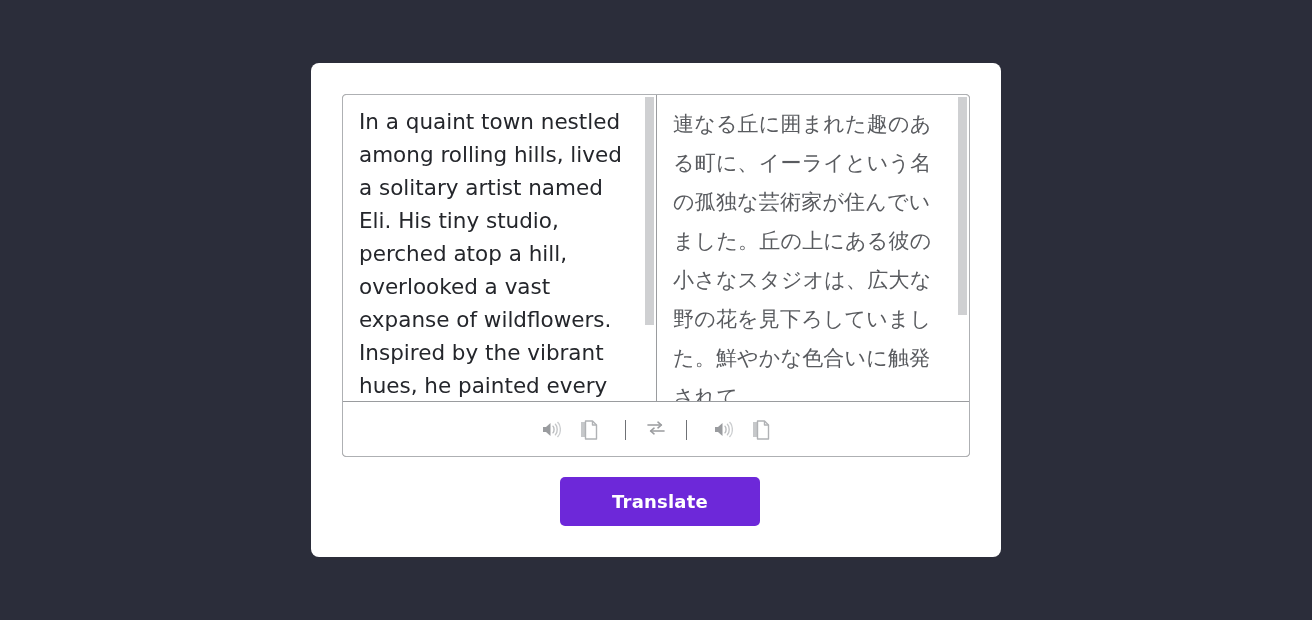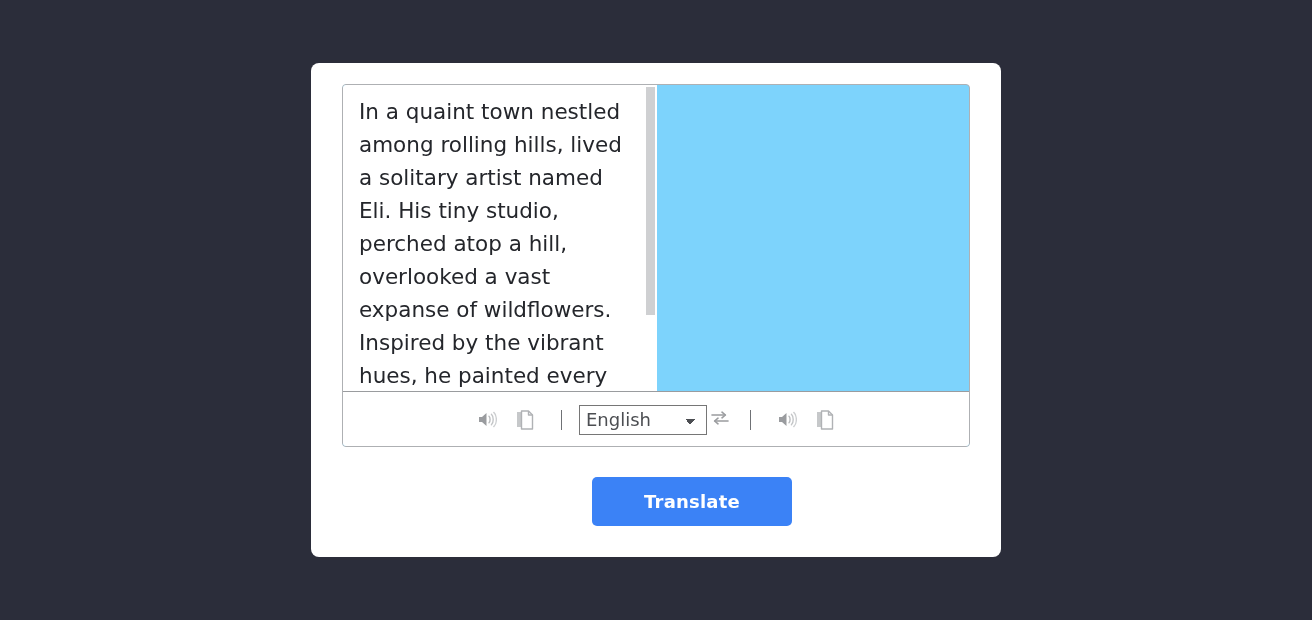--- a/index.html
+++ b/index.html
@@ -31,26 +31,26 @@
     width: 690px;
     height: 494px;
     background: #ffffff;
     border-radius: 8px;
   }
 
   
   .translator-box {
     position: absolute;
     left: 31px;
-    top: 21px;
+    top: 31px;
     width: 628px;
     height: 363px;
     border: 1px solid #aeb0b3;
     border-radius: 4px;
-    background: #7dd3fc;
+    background: #404040;
     overflow: hidden;
   }
 
   .panes {
     display: flex;
     height: 306px;
     width: 100%;
   }
 
   .pane {
@@ -192,30 +192,29 @@
     color: #9a9c9f;
   }
 
   
   .translate-btn {
     position: absolute;
     left: 249px;
     top: 414px;
     width: 200px;
     height: 49px;
-    background: #3b82f6;
+    background: #6d28d9;
     color: #ffffff;
     border: none;
     border-radius: 5px;
     font-family: "DejaVu Sans", "Liberation Sans", sans-serif;
     font-size: 18px;
     font-weight: bold;
     cursor: pointer;
     letter-spacing: 0.2px;
-    margin-left: 32px;
   }
 </style>
 </head>
 <body>
 
 <div class="page">
 
   <div class="card">
 
     <div class="translator-box">
@@ -224,20 +223,28 @@
 
         <div class="pane left">
           <div class="pane-inner">
             <p class="pane-text source">In a quaint town nestled among rolling hills, lived a solitary artist named Eli. His tiny studio, perched atop a hill, overlooked a vast expanse of wildflowers. Inspired by the vibrant hues, he painted every</p>
           </div>
           <div class="scrollbar">
             <div class="thumb"></div>
           </div>
         </div>
 
+        <div class="pane right">
+          <div class="pane-inner">
+            <p class="pane-text target">連なる丘に囲まれた趣のある町に、イーライという名の孤独な芸術家が住んでいました。丘の上にある彼の小さなスタジオは、広大な野の花を見下ろしていました。鮮やかな色合いに触発されて</p>
+          </div>
+          <div class="scrollbar">
+            <div class="thumb"></div>
+          </div>
+        </div>
 
       </div>
 
       <div class="toolbar">
 
         <div class="tb-group">
           <button class="icon-btn">
             <span>
               <svg width="20" height="17" viewBox="0 0 20 17" fill="none">
                 <path d="M2 6 H5 L9.5 2 V15 L5 11 H2 Z" fill="#9a9c9f"></path>
@@ -254,21 +261,20 @@
                 <path d="M1 2 H9 V17 H1 Z" fill="#c6c8ca"></path>
                 <path d="M5.5 1 H12.5 L16.5 5 V19 H5.5 Z" fill="#ffffff" stroke="#b0b2b5" stroke-width="1.4" stroke-linejoin="round"></path>
                 <path d="M12.5 1 V5 H16.5" stroke="#b0b2b5" stroke-width="1.4" fill="none" stroke-linejoin="round"></path>
               </svg>
             </span>
           </button>
         </div>
 
         <div class="sep"></div>
 
-        <select class="lang-select source-lang"><option value="English">English</option><option value="Japanese">Japanese</option><option value="Spanish">Spanish</option><option value="French">French</option><option value="German">German</option><option value="Chinese">Chinese</option></select>
 
         <button class="swap-btn">
           <span>
             <svg width="18" height="16" viewBox="0 0 18 16" fill="none">
               <path d="M1 5 H14" stroke="#9a9c9f" stroke-width="1.6" stroke-linecap="round"></path>
               <path d="M11 2.2 L14.4 5 L11 7.8" stroke="#9a9c9f" stroke-width="1.6" fill="none" stroke-linecap="round" stroke-linejoin="round"></path>
               <path d="M17 11 H4" stroke="#9a9c9f" stroke-width="1.6" stroke-linecap="round"></path>
               <path d="M7 8.2 L3.6 11 L7 13.8" stroke="#9a9c9f" stroke-width="1.6" fill="none" stroke-linecap="round" stroke-linejoin="round"></path>
             </svg>
           </span>

